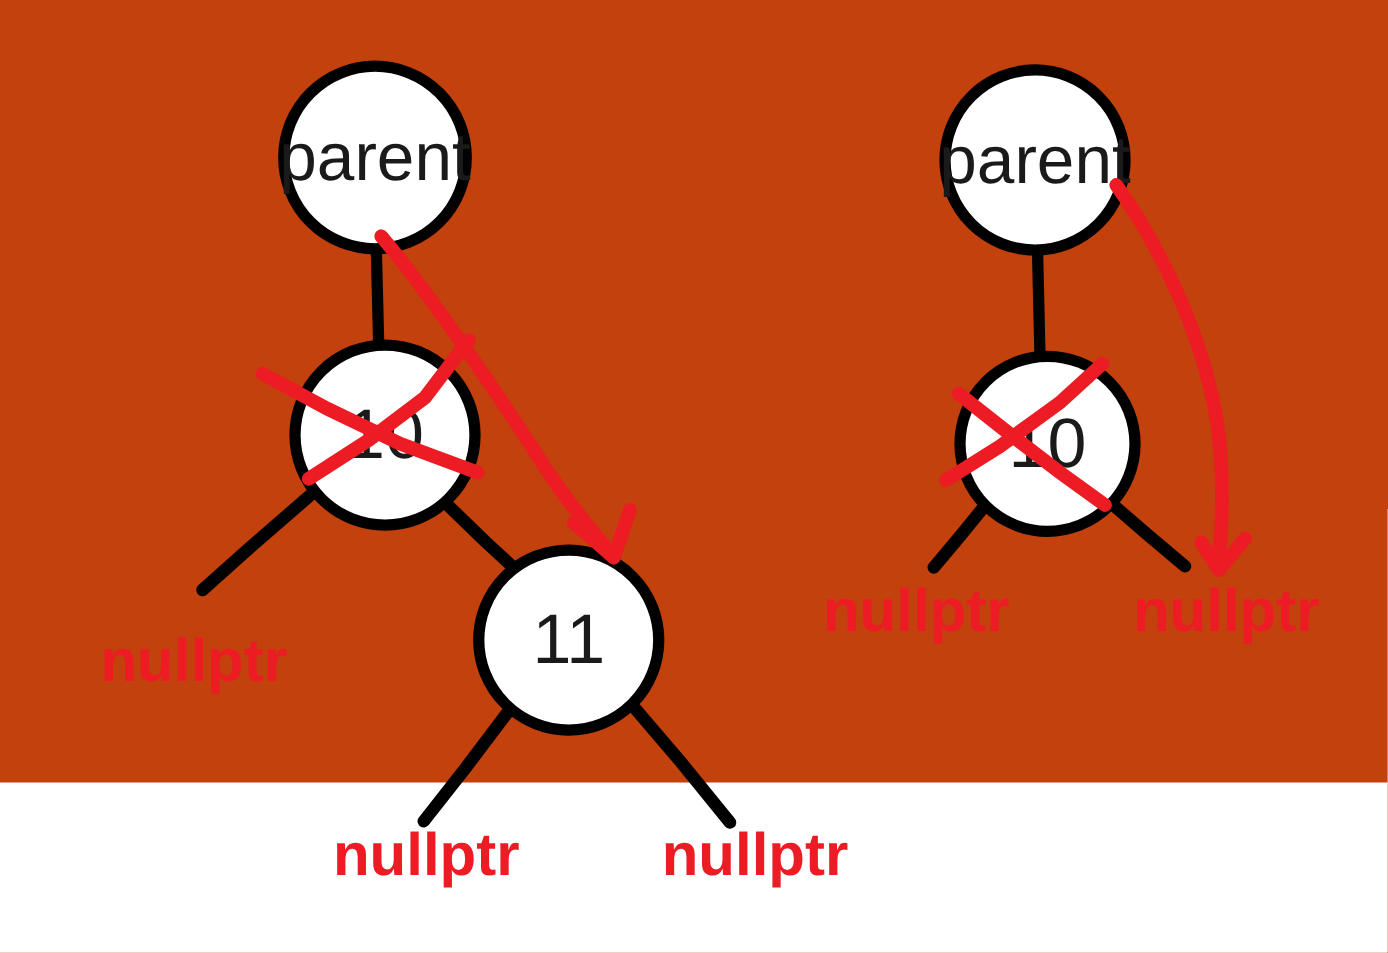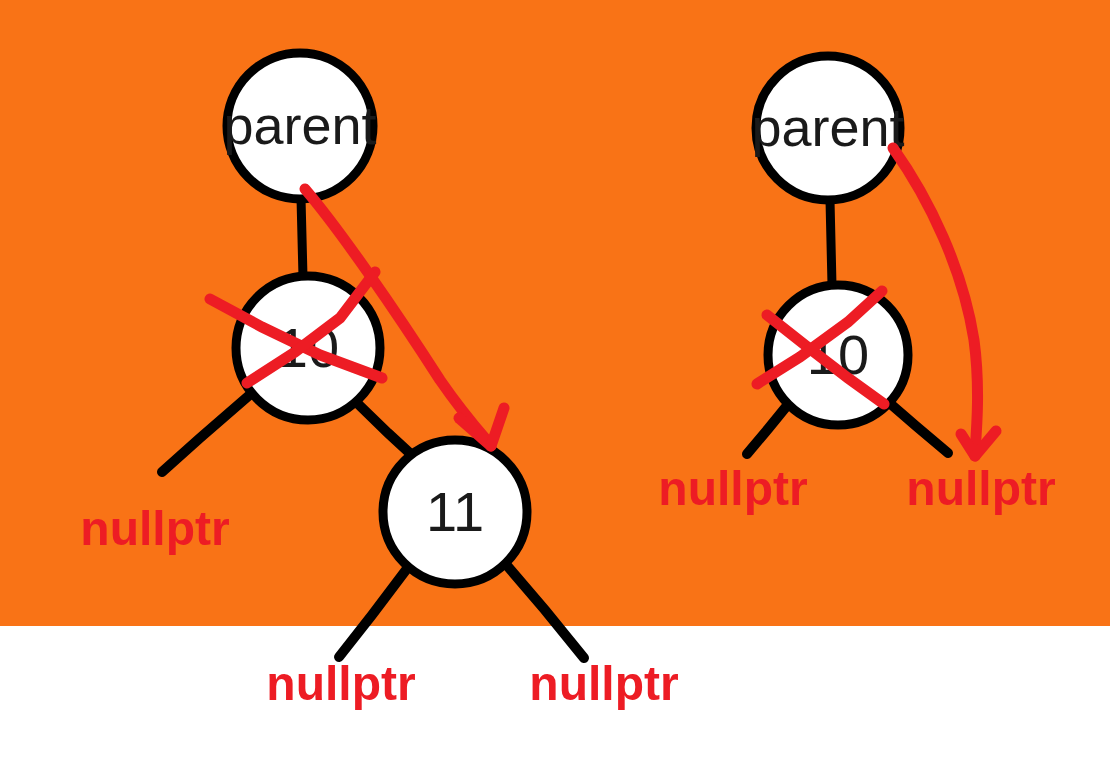--- a/index.html
+++ b/index.html
@@ -12,21 +12,21 @@
     width: 1110px;
     height: 762px;
     font-family: "Liberation Sans", sans-serif;
     overflow: hidden;
     position: relative;
   }
   #canvas-root {
     position: relative;
     width: 1110px;
     height: 626px;
-    background: #f97316;
+    background: #c2410c;
   }
   svg.diagram-layer {
     position: absolute;
     top: 0;
     left: 0;
     width: 1110px;
     height: 762px;
     display: block;
   }
   .node-circle {

